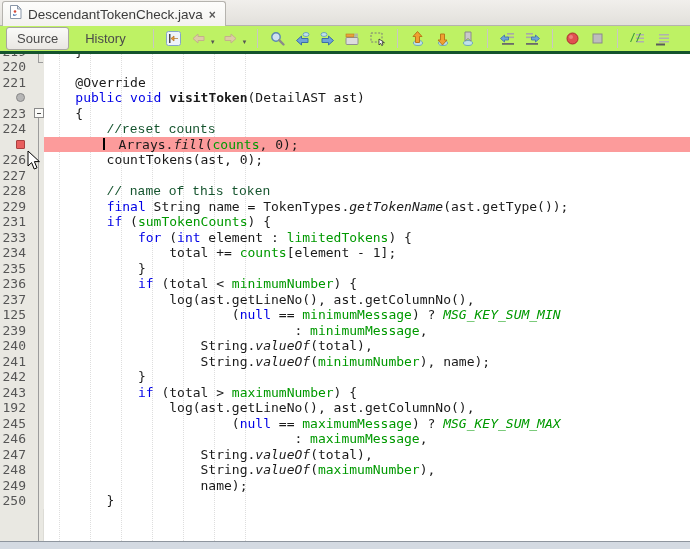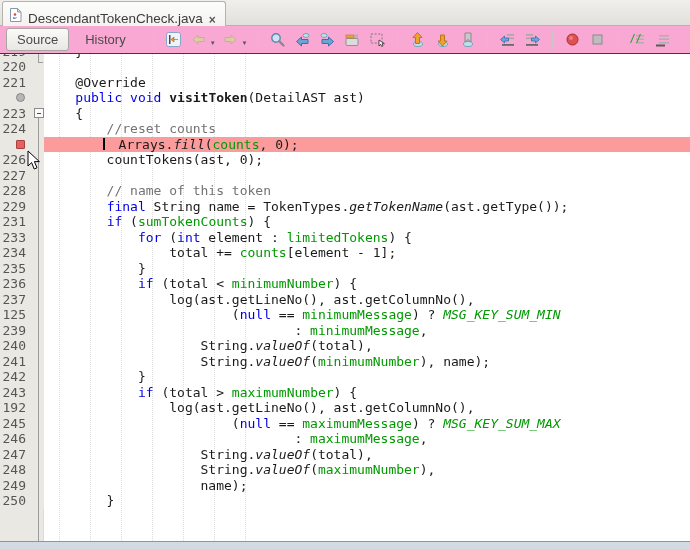--- a/index.html
+++ b/index.html
@@ -5,27 +5,27 @@
   * { margin:0; padding:0; box-sizing:border-box; }
   html,body { width:690px; height:549px; overflow:hidden; background:#d4dae2; }
   body { font-family:"Liberation Sans", sans-serif; }
   #window { position:relative; width:690px; height:549px; background:#fff; }
 
   
   #tabbar { position:absolute; left:0; top:0; width:690px; height:26px;
     background:linear-gradient(#f1efec,#e2e0db); border-bottom:1px solid #b5b3ae; display:flex; align-items:flex-end; }
   #tab-active { position:relative; margin-left:2px; height:25px; margin-bottom:-1px;
     background:linear-gradient(#fdfdfc,#f3f2ef); border:1px solid #b5b3ae; border-bottom:none;
-    border-radius:3px 3px 0 0; display:flex; align-items:flex-end; padding:0 9px 0 6px; gap:6px; }
+    border-radius:3px 3px 0 0; display:flex; align-items:center; padding:0 9px 0 6px; gap:6px; }
   #tab-title { font-size:13.5px; color:#3c3c3c; white-space:nowrap; }
   #tab-close { font-size:12px; color:#5a5a5a; font-weight:bold; cursor:default; line-height:1; padding-top:1px; }
 
   
   #toolbar { position:absolute; left:0; top:26px; width:690px; height:28px;
-    background:#f9a8d4; border-bottom:1px solid #14532d; display:flex; align-items:center; padding-left:6px; }
+    background:#bef264; border-bottom:3px solid #14532d; display:flex; align-items:center; padding-left:6px; }
   .tbtn { font-size:13px; color:#4a4a4a; padding:3px 10px; }
   #source-btn { border:1px solid #a8a6a1; border-radius:3px; background:linear-gradient(#fafaf8,#e9e7e3); margin-right:6px; }
   #history-btn { margin-right:10px; }
   .tsep { width:1px; height:19px; background:#c9c7c3; margin:0 7px; }
   .ticon { width:19px; height:18px; display:flex; align-items:center; justify-content:center; margin:0 3px; }
   .ticon svg { display:block; }
   .ddcaret { font-size:6px; color:#555; margin:6px 2px 0 -1px; }
 
   
   #editor { position:absolute; left:0; top:54px; width:690px; height:487px; background:#fff; overflow:hidden; }
@@ -35,21 +35,21 @@
   .row { display:flex; height:15.5px; font-family:"DejaVu Sans Mono", monospace; font-size:13px; line-height:15.5px; }
   .gut-num { width:28px; text-align:right; padding-right:2px; color:#565656; background:#e9e8e2; position:relative; }
   .gut-fold { width:16px; background:#e9e8e2; position:relative; }
   .code-line { flex:1; white-space:pre; color:#1a1a1a; position:relative; }
   .code-line.bp { background:#fc9b9b;padding-left:12px; }
   .tok-k { color:#0000e6; }
   .tok-g { color:#009900; }
   .tok-gi { color:#009900; font-style:italic; }
   .tok-i { font-style:italic; }
   .tok-b { font-weight:bold; }
-  .tok-c { color:#737373; }
+  .tok-c { color:#14532d;font-family:Liberation Mono, monospace; }
   .glyph-circle { position:absolute; right:3px; top:3px; width:9px; height:9px; border-radius:50%;
     background:#b6b6b6; border:1px solid #868686; }
   .glyph-square { position:absolute; right:3px; top:3px; width:9px; height:9px;
     background:#e85f5f; border:1px solid #a84040; border-radius:1px; }
   .fold-box { position:absolute; left:6px; top:2.5px; width:10px; height:10px; background:#fbfbf9;
     border:1px solid #8a8a8a; }
   .fold-box:after { content:""; position:absolute; left:2px; top:3.5px; width:4px; height:1px; background:#4a4a4a; }
   .fold-vline { position:absolute; width:1px; background:#9c9c9c; left:38px; }
   .fold-tick { position:absolute; height:1px; background:#9c9c9c; }
   #caret { position:absolute; width:2px; height:12.5px; top:1px; background:#000; }

